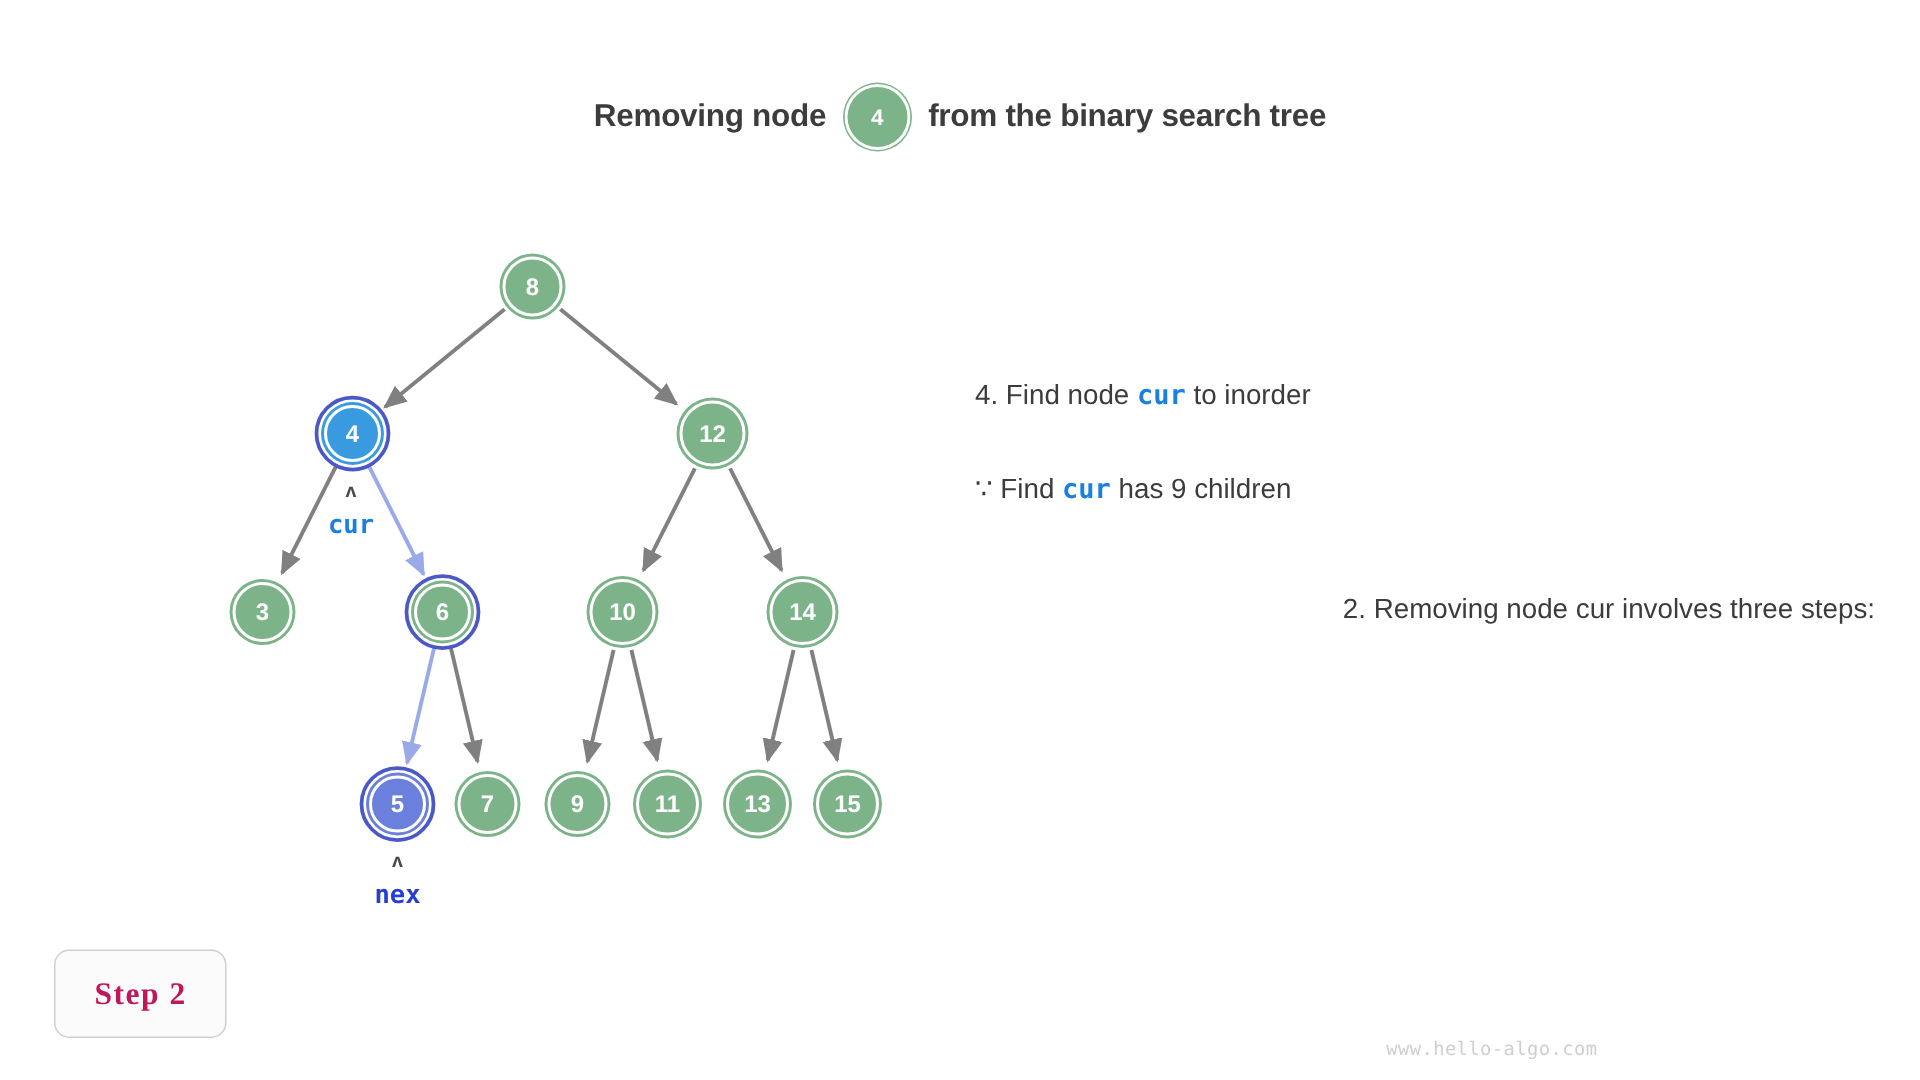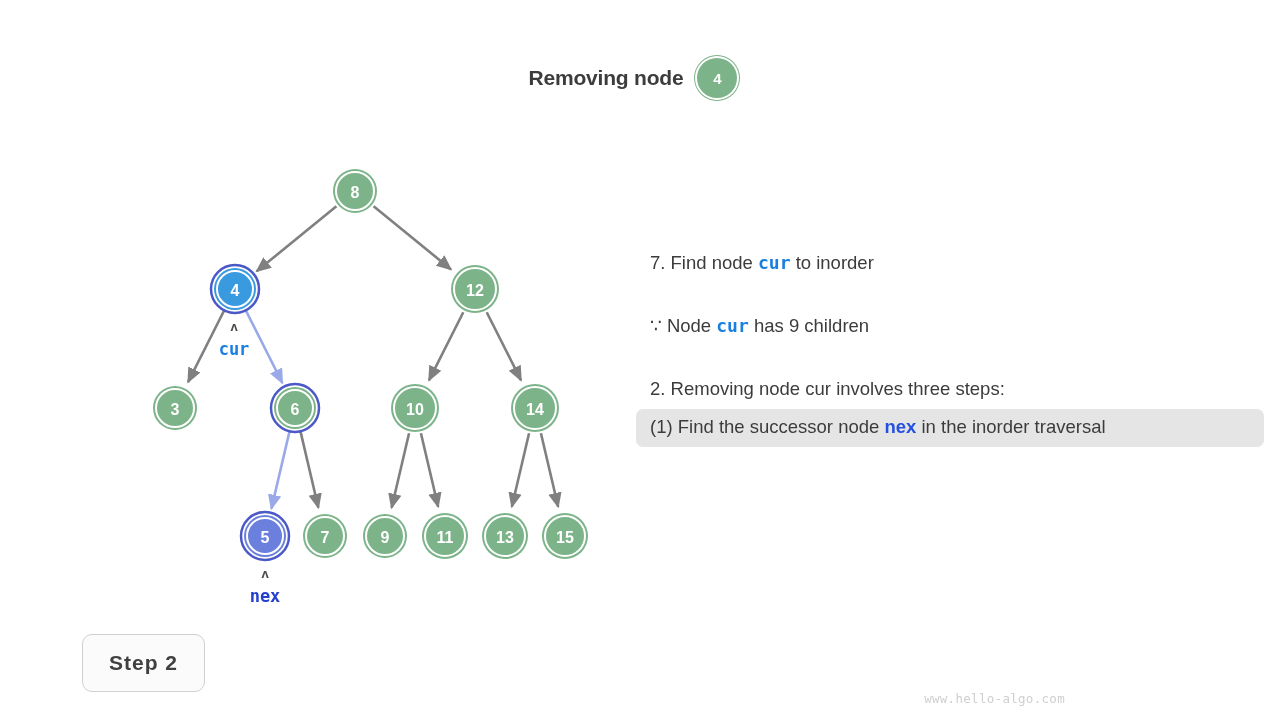--- a/index.html
+++ b/index.html
@@ -85,64 +85,64 @@
   
   .panel { position: absolute; left: 636px; top: 248px; width: 628px; }
   .panel-line {
     font-size: 18.5px;
     color: #3c3c3c;
     line-height: 1.35;
     padding: 3px 14px 3px 14px;
     white-space: pre-wrap;
   }
   .panel-line.spaced { margin-top: 32px; }
-  .panel-line.sub { margin-top: 32px; }
+  .panel-line.sub { margin-top: 48px; text-align: right; }
   .panel-line.highlighted {
     background: #e5e5e5;
     border-radius: 7px;
     padding: 6px 14px 7px 14px;
     margin-top: 4px;
   }
   .kw-cur { color: #1a7fe0; font-family: "DejaVu Sans Mono", monospace; font-weight: bold; font-size: 18px; }
   .kw-nex { color: #2450e0; font-weight: bold; }
 
   
   .step-badge {
     position: absolute;
     left: 36px; bottom: 28px;
     padding: 16px 26px;
     border: 1.5px solid #d0d0d0;
     border-radius: 10px;
     background: #fbfbfb;
-    font-family: Liberation Sans, sans-serif;
+    font-family: Liberation Serif, serif;
     font-size: 21px;
     font-weight: bold;
-    color: #404040;
+    color: #be185d;
     letter-spacing: 1px;
-    margin-left: 46px;
   }
 
   
   .watermark {
     position: absolute;
     right: 0; bottom: 14px;
     font-family: "DejaVu Sans Mono", monospace;
     font-size: 12.5px;
     color: #cfcfcf;
     letter-spacing: 0.3px;
   }
 </style>
 </head>
 <body>
 
 <div id="root">
 
   <div class="title-bar">
     <span class="title-text">Removing node</span>
     <span class="title-node">4</span>
+    <span class="title-text">from the binary search tree</span>
   </div>
 
   <svg id="tree-svg" width="1280" height="720">
     <defs>
       <marker id="arrow-gray" markerWidth="7" markerHeight="7" refX="5.4" refY="3" orient="auto">
         <path d="M0,0.4 L6,3 L0,5.6 z" fill="#808080"></path>
       </marker>
       <marker id="arrow-hl" markerWidth="7" markerHeight="7" refX="5.4" refY="3" orient="auto">
         <path d="M0,0.4 L6,3 L0,5.6 z" fill="#9aa9e8"></path>
       </marker>
@@ -234,27 +234,26 @@
     <g id="pointer-layer">
         <text x="234" y="331" class="ptr-caret">ʌ</text>
         <text x="234" y="355" class="ptr-cur">cur</text>
         <text x="265" y="578" class="ptr-caret">ʌ</text>
         <text x="265" y="602" class="ptr-nex">nex</text>
       </g>
   </svg>
 
   <div class="panel">
 
-    <div class="panel-line"><span>7. Find node </span><span class="kw-cur">cur</span><span> to inorder</span></div>
-
-    <div class="panel-line spaced"><span>∵ Node </span><span class="kw-cur">cur</span><span> has 9 children</span></div>
+    <div class="panel-line"><span>4. Find node </span><span class="kw-cur">cur</span><span> to inorder</span></div>
+
+    <div class="panel-line spaced"><span>∵ Find </span><span class="kw-cur">cur</span><span> has 9 children</span></div>
 
     <div class="panel-line sub">2. Removing node cur involves three steps:</div>
 
-    <div class="panel-line highlighted"><span>(1) Find the successor node </span><span class="kw-nex">nex</span><span> in the inorder traversal</span></div>
 
   </div>
 
   <div class="step-badge">Step 2</div>
 
   <div class="watermark">www.hello-algo.com</div>
 
 </div>
 
 </body></html>

